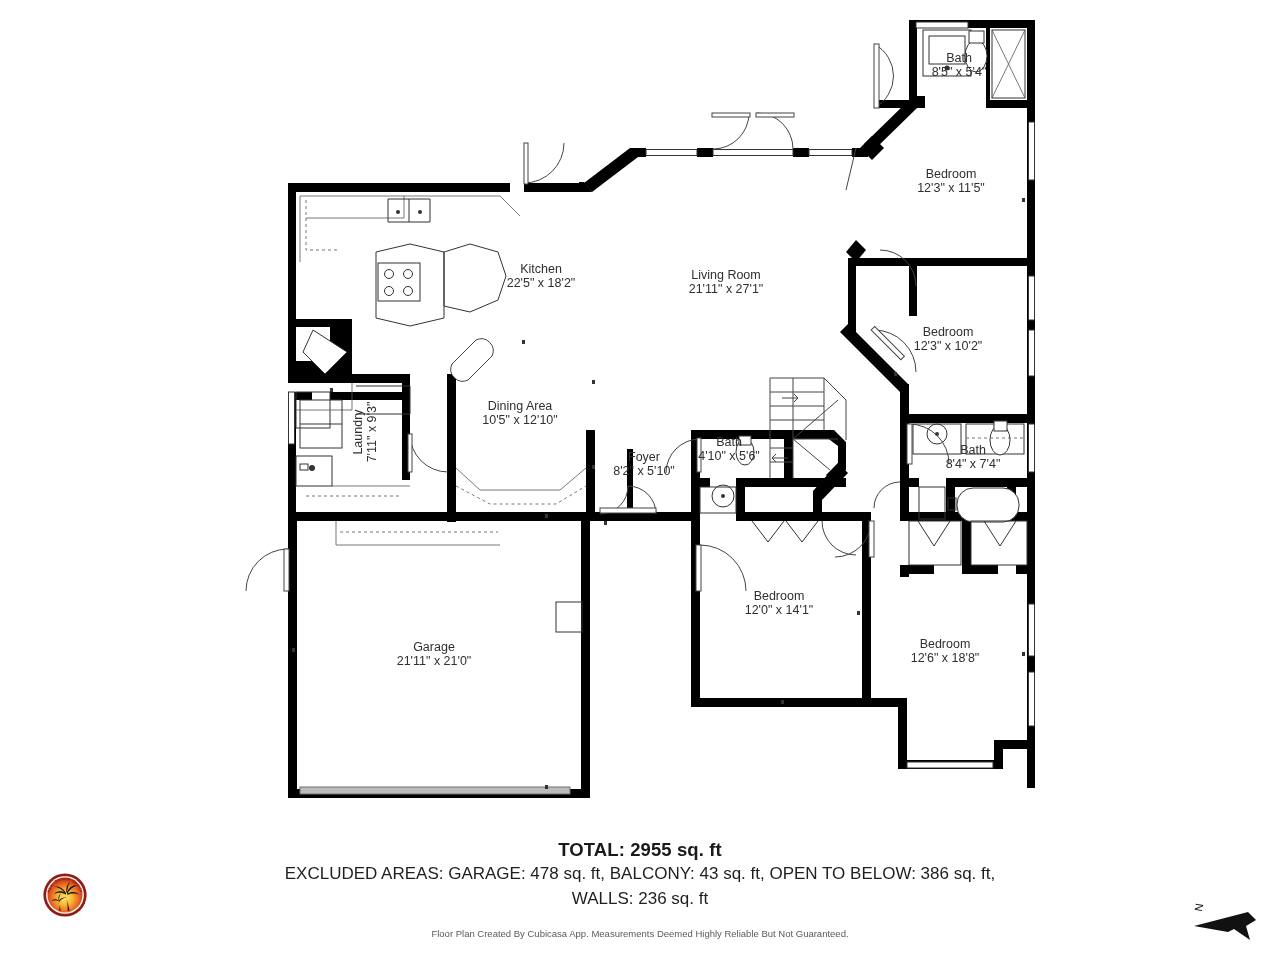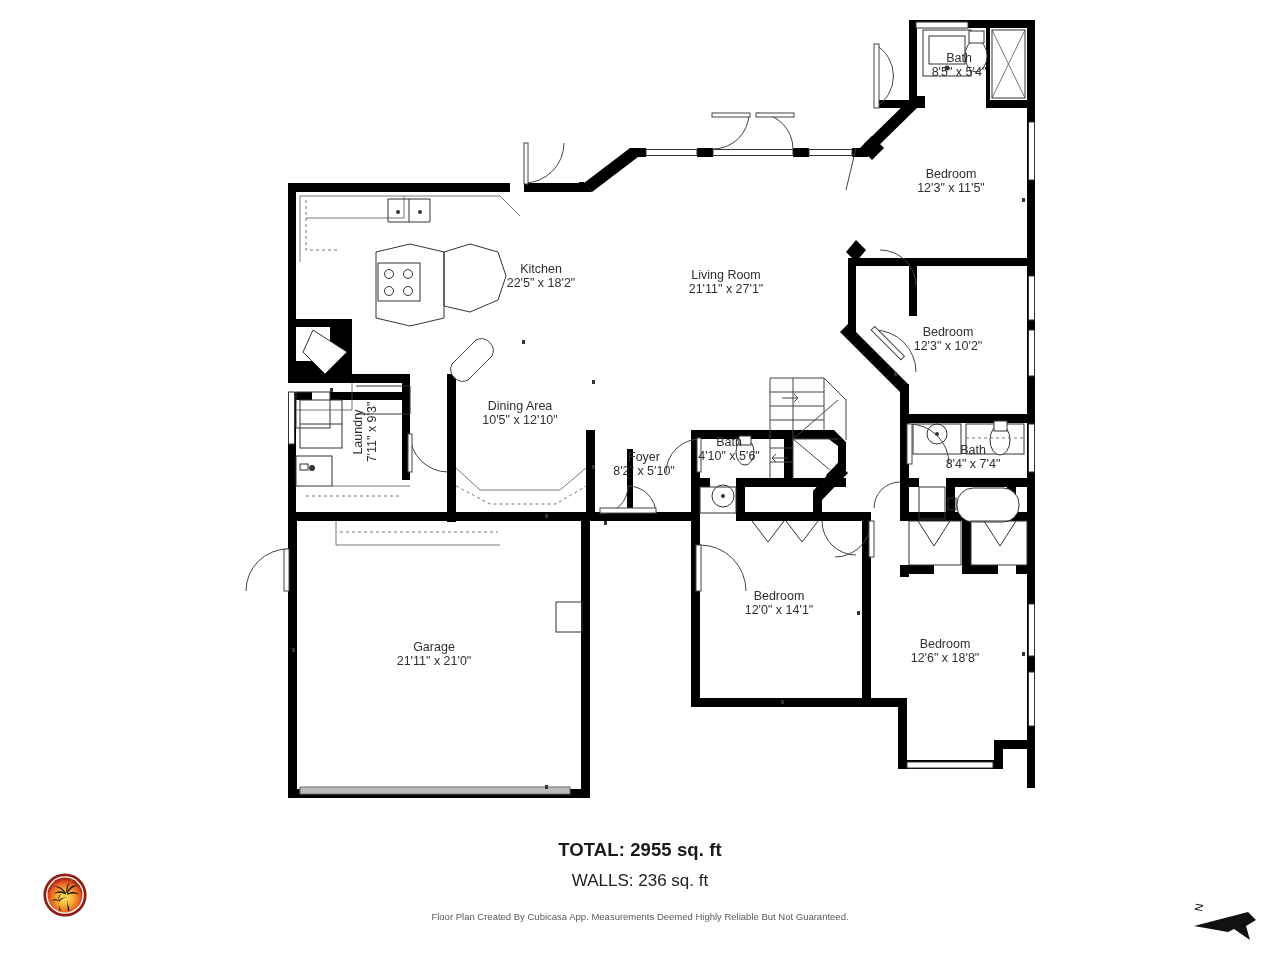--- a/index.html
+++ b/index.html
@@ -34,21 +34,21 @@
   .rdim{font-size:12.5px;}
 
   
   #footer{
     position:absolute;left:0;right:0;top:838px;
     text-align:center;line-height:1.32;
   }
   #footer .total{font-size:18.5px;font-weight:bold;color:#1a1a1a;letter-spacing:.1px;}
   #footer .l2{font-size:17px;color:#1f1f1f;margin-top:2px;}
   #footer .l3{font-size:17px;color:#1f1f1f;margin-top:1px;}
-  #footer .l4{font-size:17px;color:#1f1f1f;margin-top:8px;}
+  #footer .l4{font-size:17px;color:#1f1f1f;margin-top:2px;}
   #footer .credit{font-size:9.5px;color:#5a5a5a;margin-top:18px;}
 
   
   #logo{position:absolute;left:42px;top:872px;width:46px;height:46px;}
 
   
   #compass{position:absolute;left:1188px;top:898px;width:72px;height:46px;}
 </style>
 </head>
 <body>
@@ -421,17 +421,18 @@
     </g>
   </svg>
 
   <svg id="compass" viewBox="0 0 72 46">
     <polygon points="6,28 60,14 68,22 58,28 62,42 46,31 40,34" fill="#111111"></polygon>
     <text x="14" y="14" font-size="11" fill="#111111" font-family="'Liberation Sans',sans-serif" transform="rotate(-80 14 14)">N</text>
   </svg>
 
   <div id="footer">
     <div class="total">TOTAL: 2955 sq. ft</div>
+    <div class="l3">EXCLUDED AREAS: GARAGE: 478 sq. ft, BALCONY: 43 sq. ft, OPEN TO BELOW: 386 sq. ft,</div>
     <div class="l4">WALLS: 236 sq. ft</div>
     <div class="credit">Floor Plan Created By Cubicasa App. Measurements Deemed Highly Reliable But Not Guaranteed.</div>
   </div>
 
 </div>
 
 </body></html>

